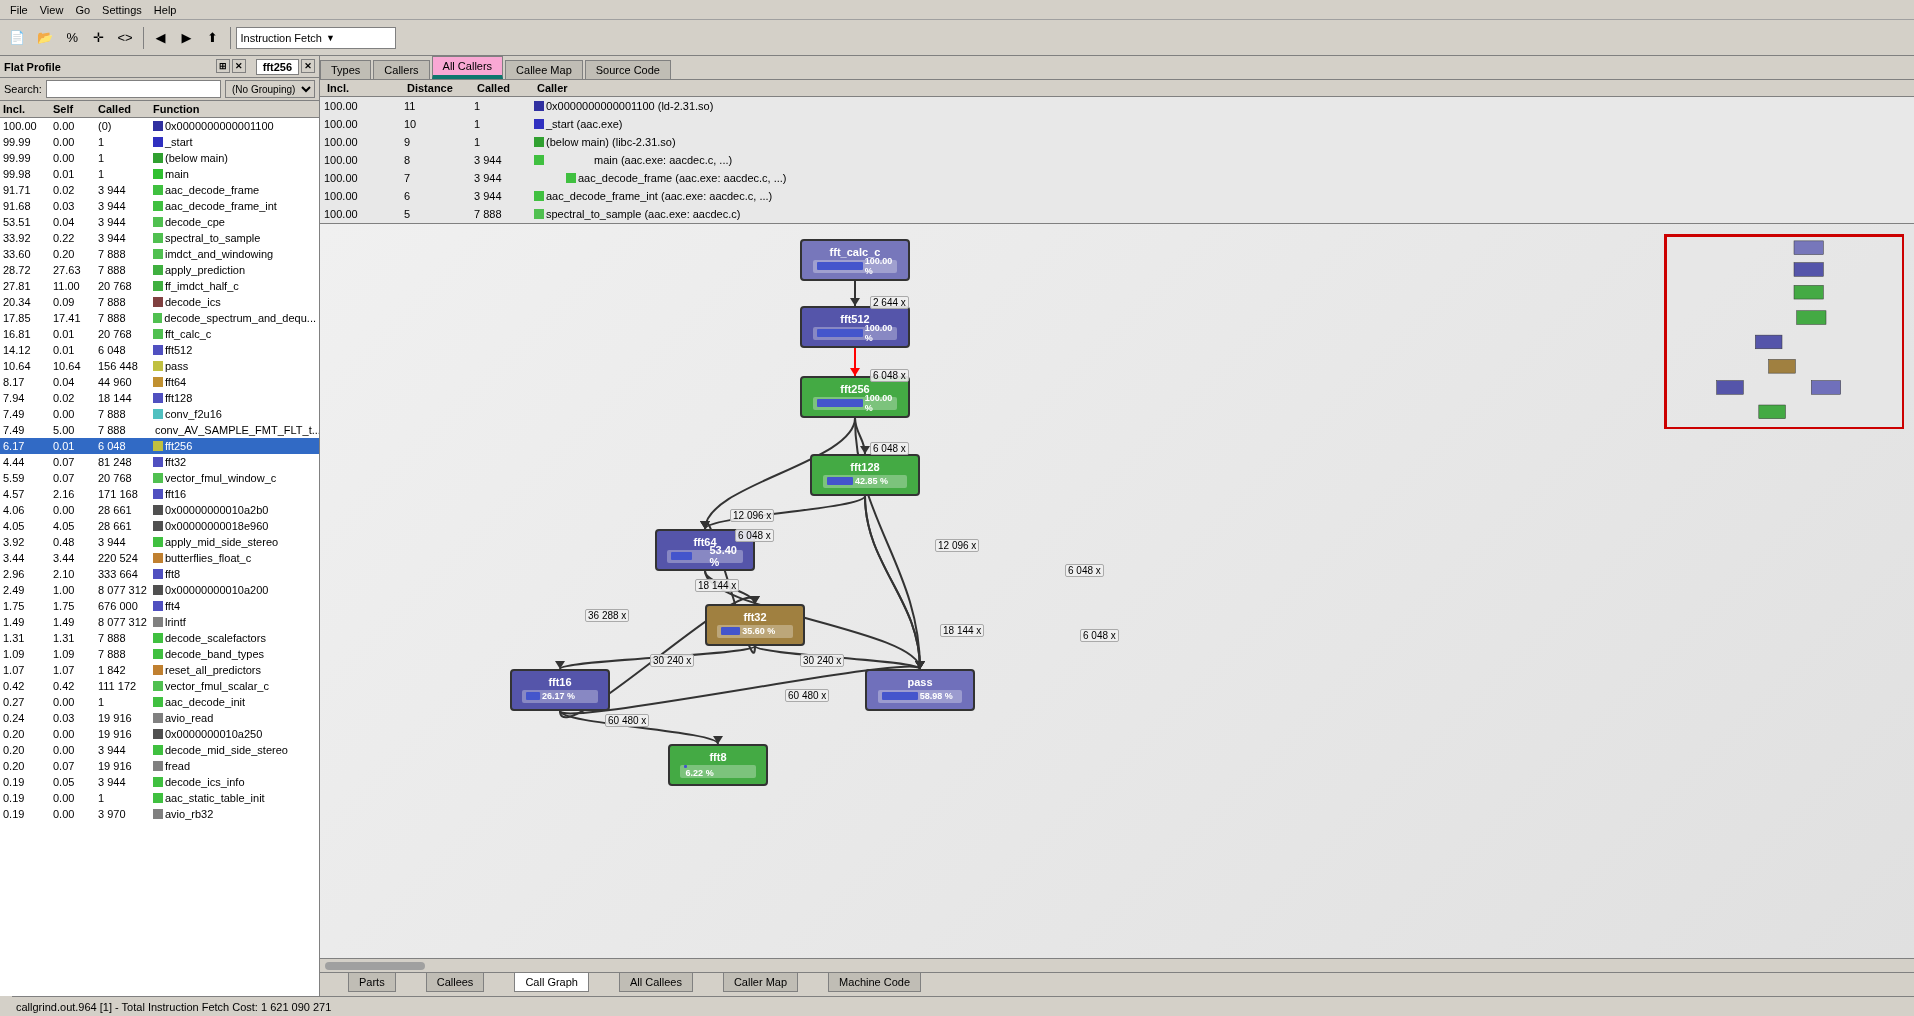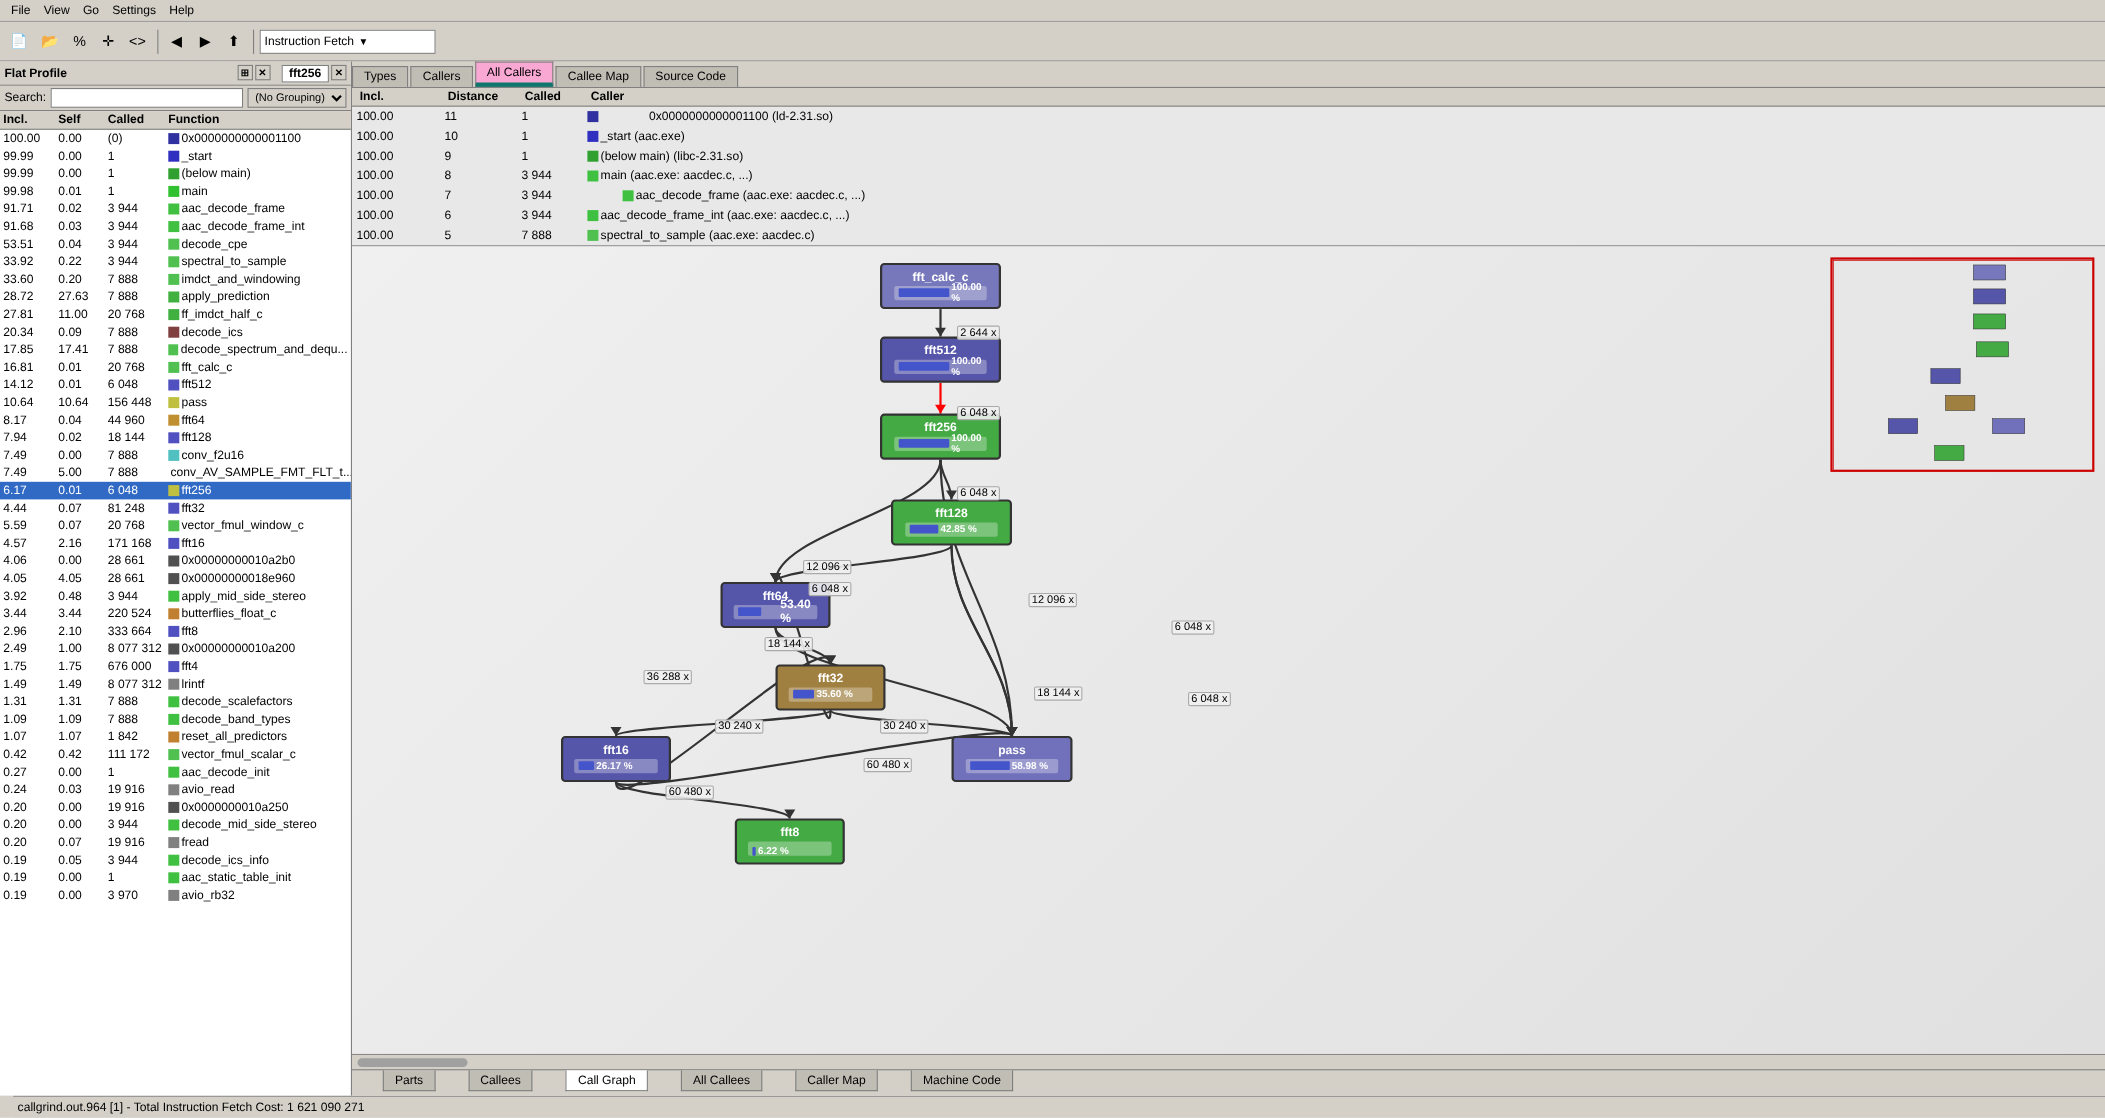--- a/index.html
+++ b/index.html
@@ -546,21 +546,21 @@
         <div>Incl.</div>
         <div>Distance</div>
         <div>Called</div>
         <div>Caller</div>
       </div>
       <div id="caller-rows">
           <div class="caller-row">
     <div>100.00</div>
     <div>11</div>
     <div>1</div>
-    <div style="display:flex;align-items:center;gap:44px;">
+    <div style="display:flex;align-items:center;">
       <span class="color-box" style="background:#3030a0;"></span>
       <span>0x0000000000001100 (ld-2.31.so)</span>
     </div>
   </div>
           <div class="caller-row">
     <div>100.00</div>
     <div>10</div>
     <div>1</div>
     <div style="display:flex;align-items:center;">
       <span class="color-box" style="background:#3030c0;"></span>
@@ -573,21 +573,21 @@
     <div>1</div>
     <div style="display:flex;align-items:center;">
       <span class="color-box" style="background:#30a030;"></span>
       <span>(below main) (libc-2.31.so)</span>
     </div>
   </div>
           <div class="caller-row">
     <div>100.00</div>
     <div>8</div>
     <div>3 944</div>
-    <div style="display:flex;align-items:center;">
+    <div style="display:flex;align-items:center;gap:48px;">
       <span class="color-box" style="background:#40c040;"></span>
       <span>main (aac.exe: aacdec.c, ...)</span>
     </div>
   </div>
           <div class="caller-row">
     <div>100.00</div>
     <div>7</div>
     <div>3 944</div>
     <div style="display:flex;align-items:center;padding-left:32px;">
       <span class="color-box" style="background:#40c040;"></span>
@@ -696,21 +696,21 @@
   </div>
         <div style="position: absolute; left: 190px; top: 445px; width: 100px; height: 42px; background: rgb(85, 85, 170); border: 2px solid rgb(51, 51, 51); border-radius: 4px; display: flex; flex-direction: column; align-items: center; justify-content: center; cursor: pointer; color: white; font-size: 11px; font-weight: bold;">
     <span style="font-size:11px;font-weight:bold;">fft16</span>
     <div style="background:rgba(255,255,255,0.3);margin:2px 4px;height:13px;display:flex;align-items:center;padding:0 4px;font-size:9px;border-radius:2px;width:80%;min-width:60px;">
       <div style="height:8px;background:#4455cc;border-radius:1px;width:20.936000000000003%;max-width:100%;"></div>
       <span style="margin-left:2px;font-size:9px;color:white;">26.17 %</span>
     </div>
   </div>
         <div style="position: absolute; left: 348px; top: 520px; width: 100px; height: 42px; background: rgb(68, 170, 68); border: 2px solid rgb(51, 51, 51); border-radius: 4px; display: flex; flex-direction: column; align-items: center; justify-content: center; cursor: pointer; color: white; font-size: 11px; font-weight: bold;">
     <span style="font-size:11px;font-weight:bold;">fft8</span>
-    <div style="background:rgba(255,255,255,0.3);margin:2px 16px;height:13px;display:flex;align-items:flex-end;padding:0 4px;font-size:9px;border-radius:2px;width:80%;min-width:60px;">
+    <div style="background:rgba(255,255,255,0.3);margin:2px 16px;height:13px;display:flex;align-items:flex-start;padding:0 4px;font-size:9px;border-radius:2px;width:80%;min-width:60px;flex-direction:column;">
       <div style="height:8px;background:#4455cc;border-radius:1px;width:4.976%;max-width:100%;"></div>
       <span style="margin-left:2px;font-size:9px;color:white;">6.22 %</span>
     </div>
   </div>
         <div style="position: absolute; left: 545px; top: 445px; width: 110px; height: 42px; background: rgb(112, 112, 187); border: 2px solid rgb(51, 51, 51); border-radius: 4px; display: flex; flex-direction: column; align-items: center; justify-content: center; cursor: pointer; color: white; font-size: 11px; font-weight: bold;">
     <span style="font-size:11px;font-weight:bold;">pass</span>
     <div style="background:rgba(255,255,255,0.3);margin:2px 4px;height:13px;display:flex;align-items:center;padding:0 4px;font-size:9px;border-radius:2px;width:80%;min-width:60px;">
       <div style="height:8px;background:#4455cc;border-radius:1px;width:47.184%;max-width:100%;"></div>
       <span style="margin-left:2px;font-size:9px;color:white;">58.98 %</span>
     </div>

